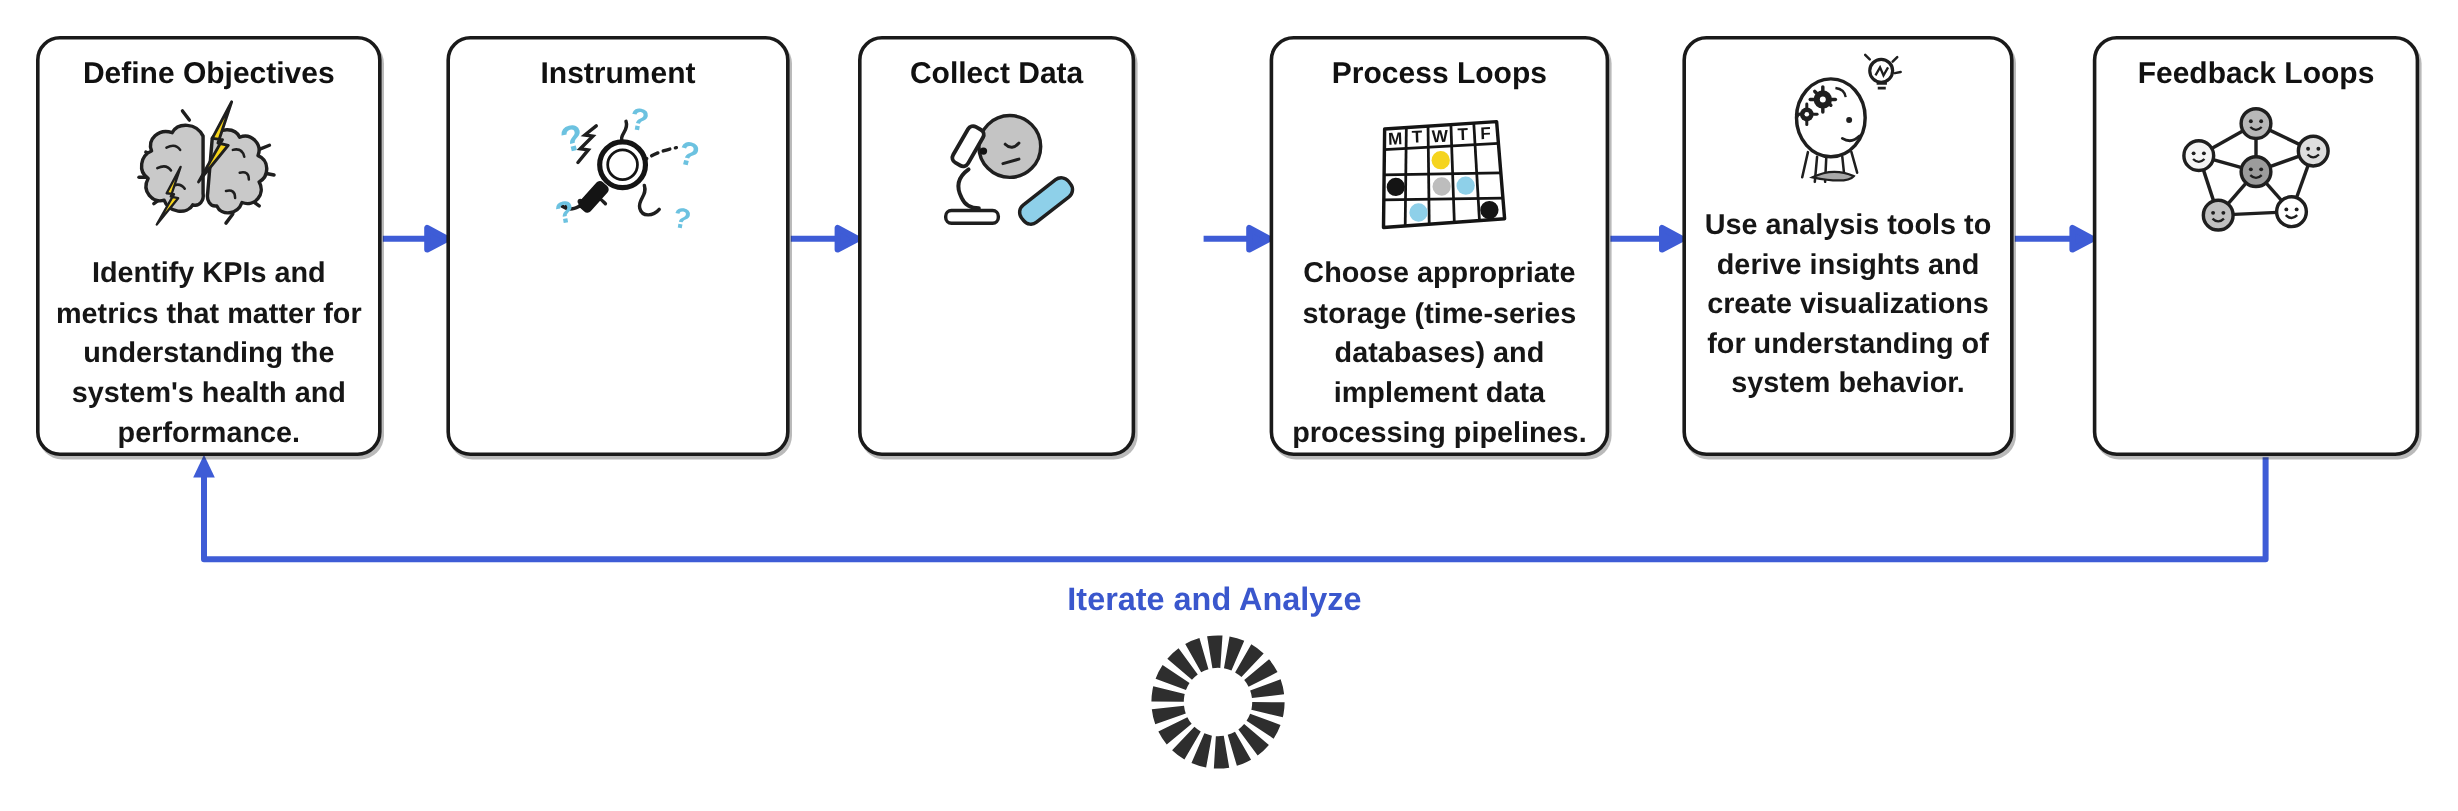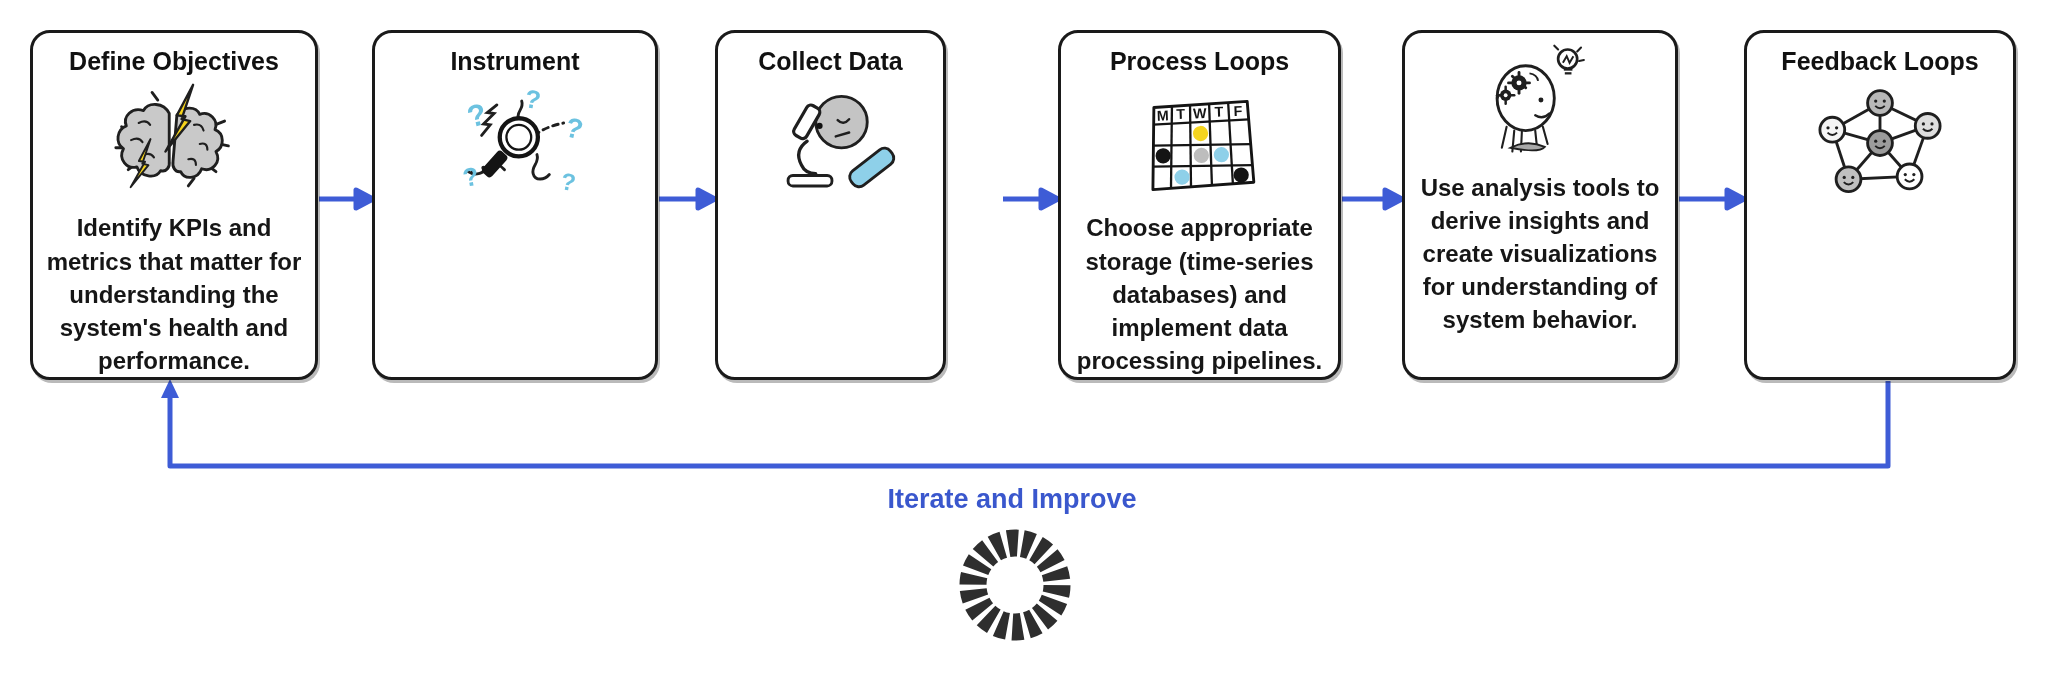--- a/index.html
+++ b/index.html
@@ -255,19 +255,19 @@
           <g transform="translate(75,64)">
               <circle cx="-4.5" cy="-2" r="1.7"></circle>
               <circle cx="4.5" cy="-2" r="1.7"></circle>
               <path d="M-5,3 q5,5 10,0" fill="none" stroke="#1f1f1f" stroke-width="2"></path>
             </g>
         </g>
       </svg>
     </div>
   </div>
 
-  <div class="loop-label">Iterate and Improve</div>
+  <div class="loop-label">Iterate and Analyze</div>
 
   <svg class="spinner" width="116" height="116" viewBox="0 0 116 116">
     <circle cx="58" cy="58" r="42" fill="none" stroke="#2e2e2e" stroke-width="27" stroke-dasharray="9.7 4.96" transform="rotate(-80 58 58)"></circle>
   </svg>
 
 </div>
 
 </body></html>

